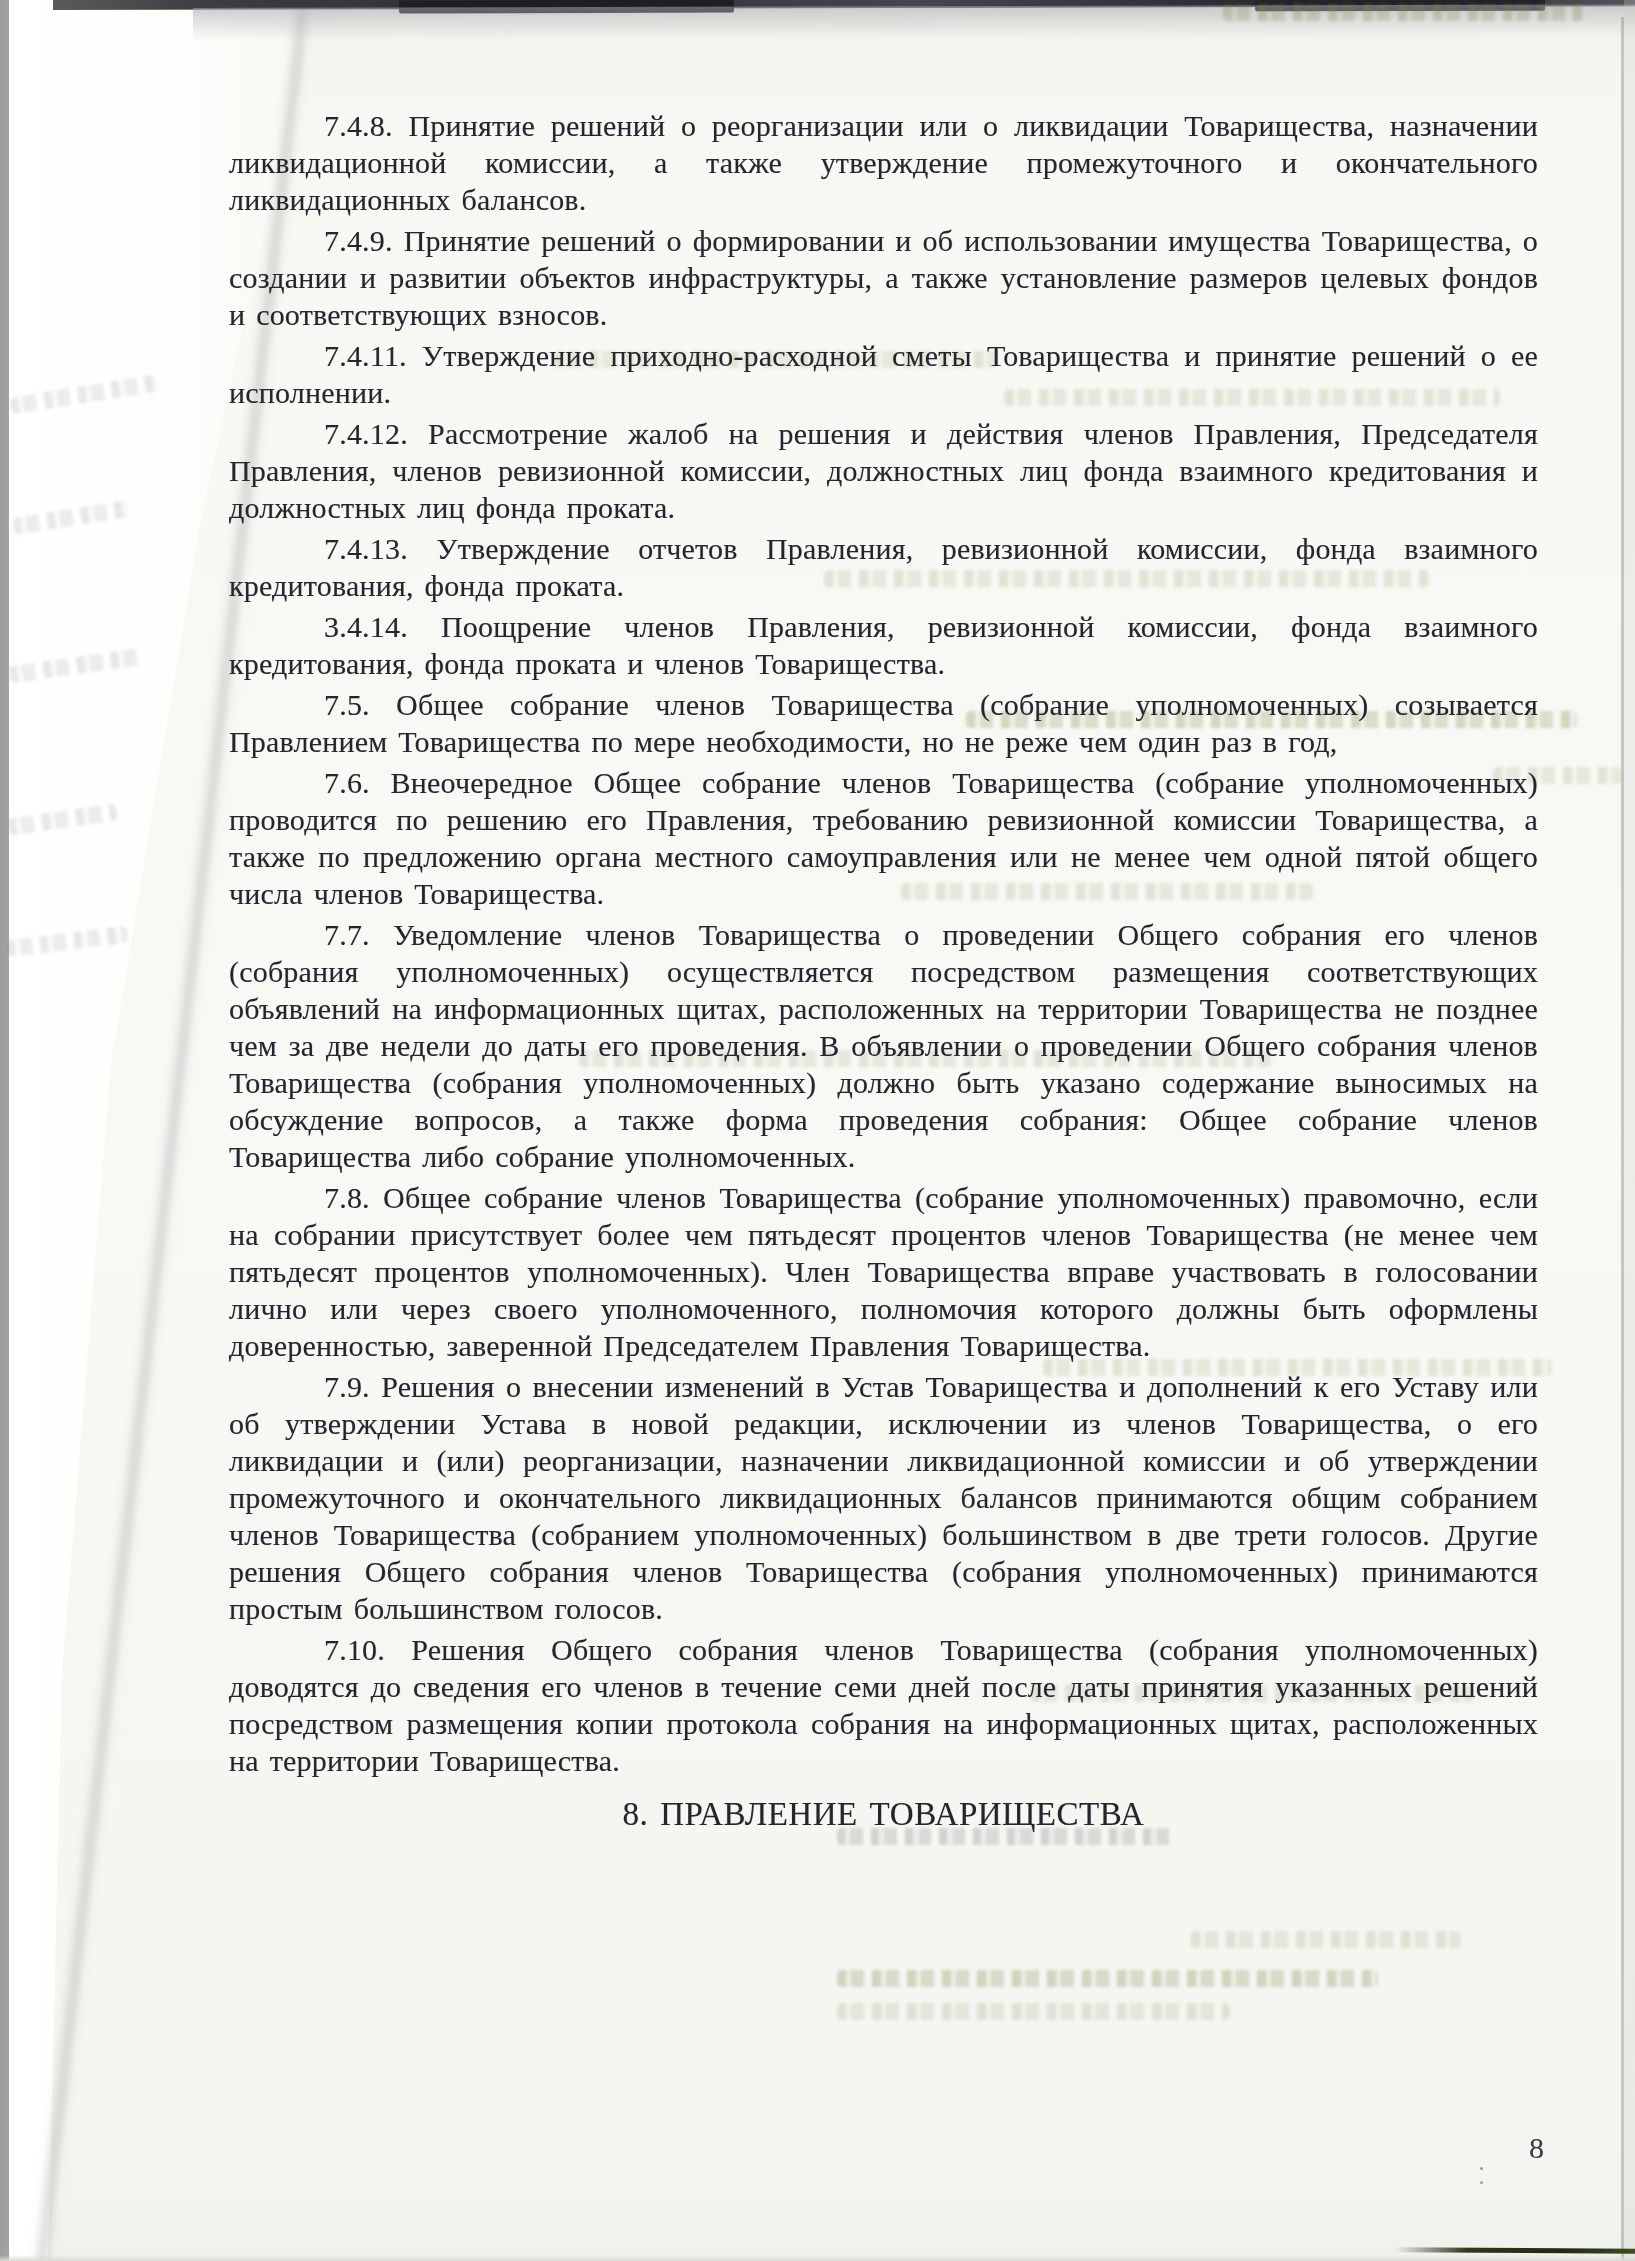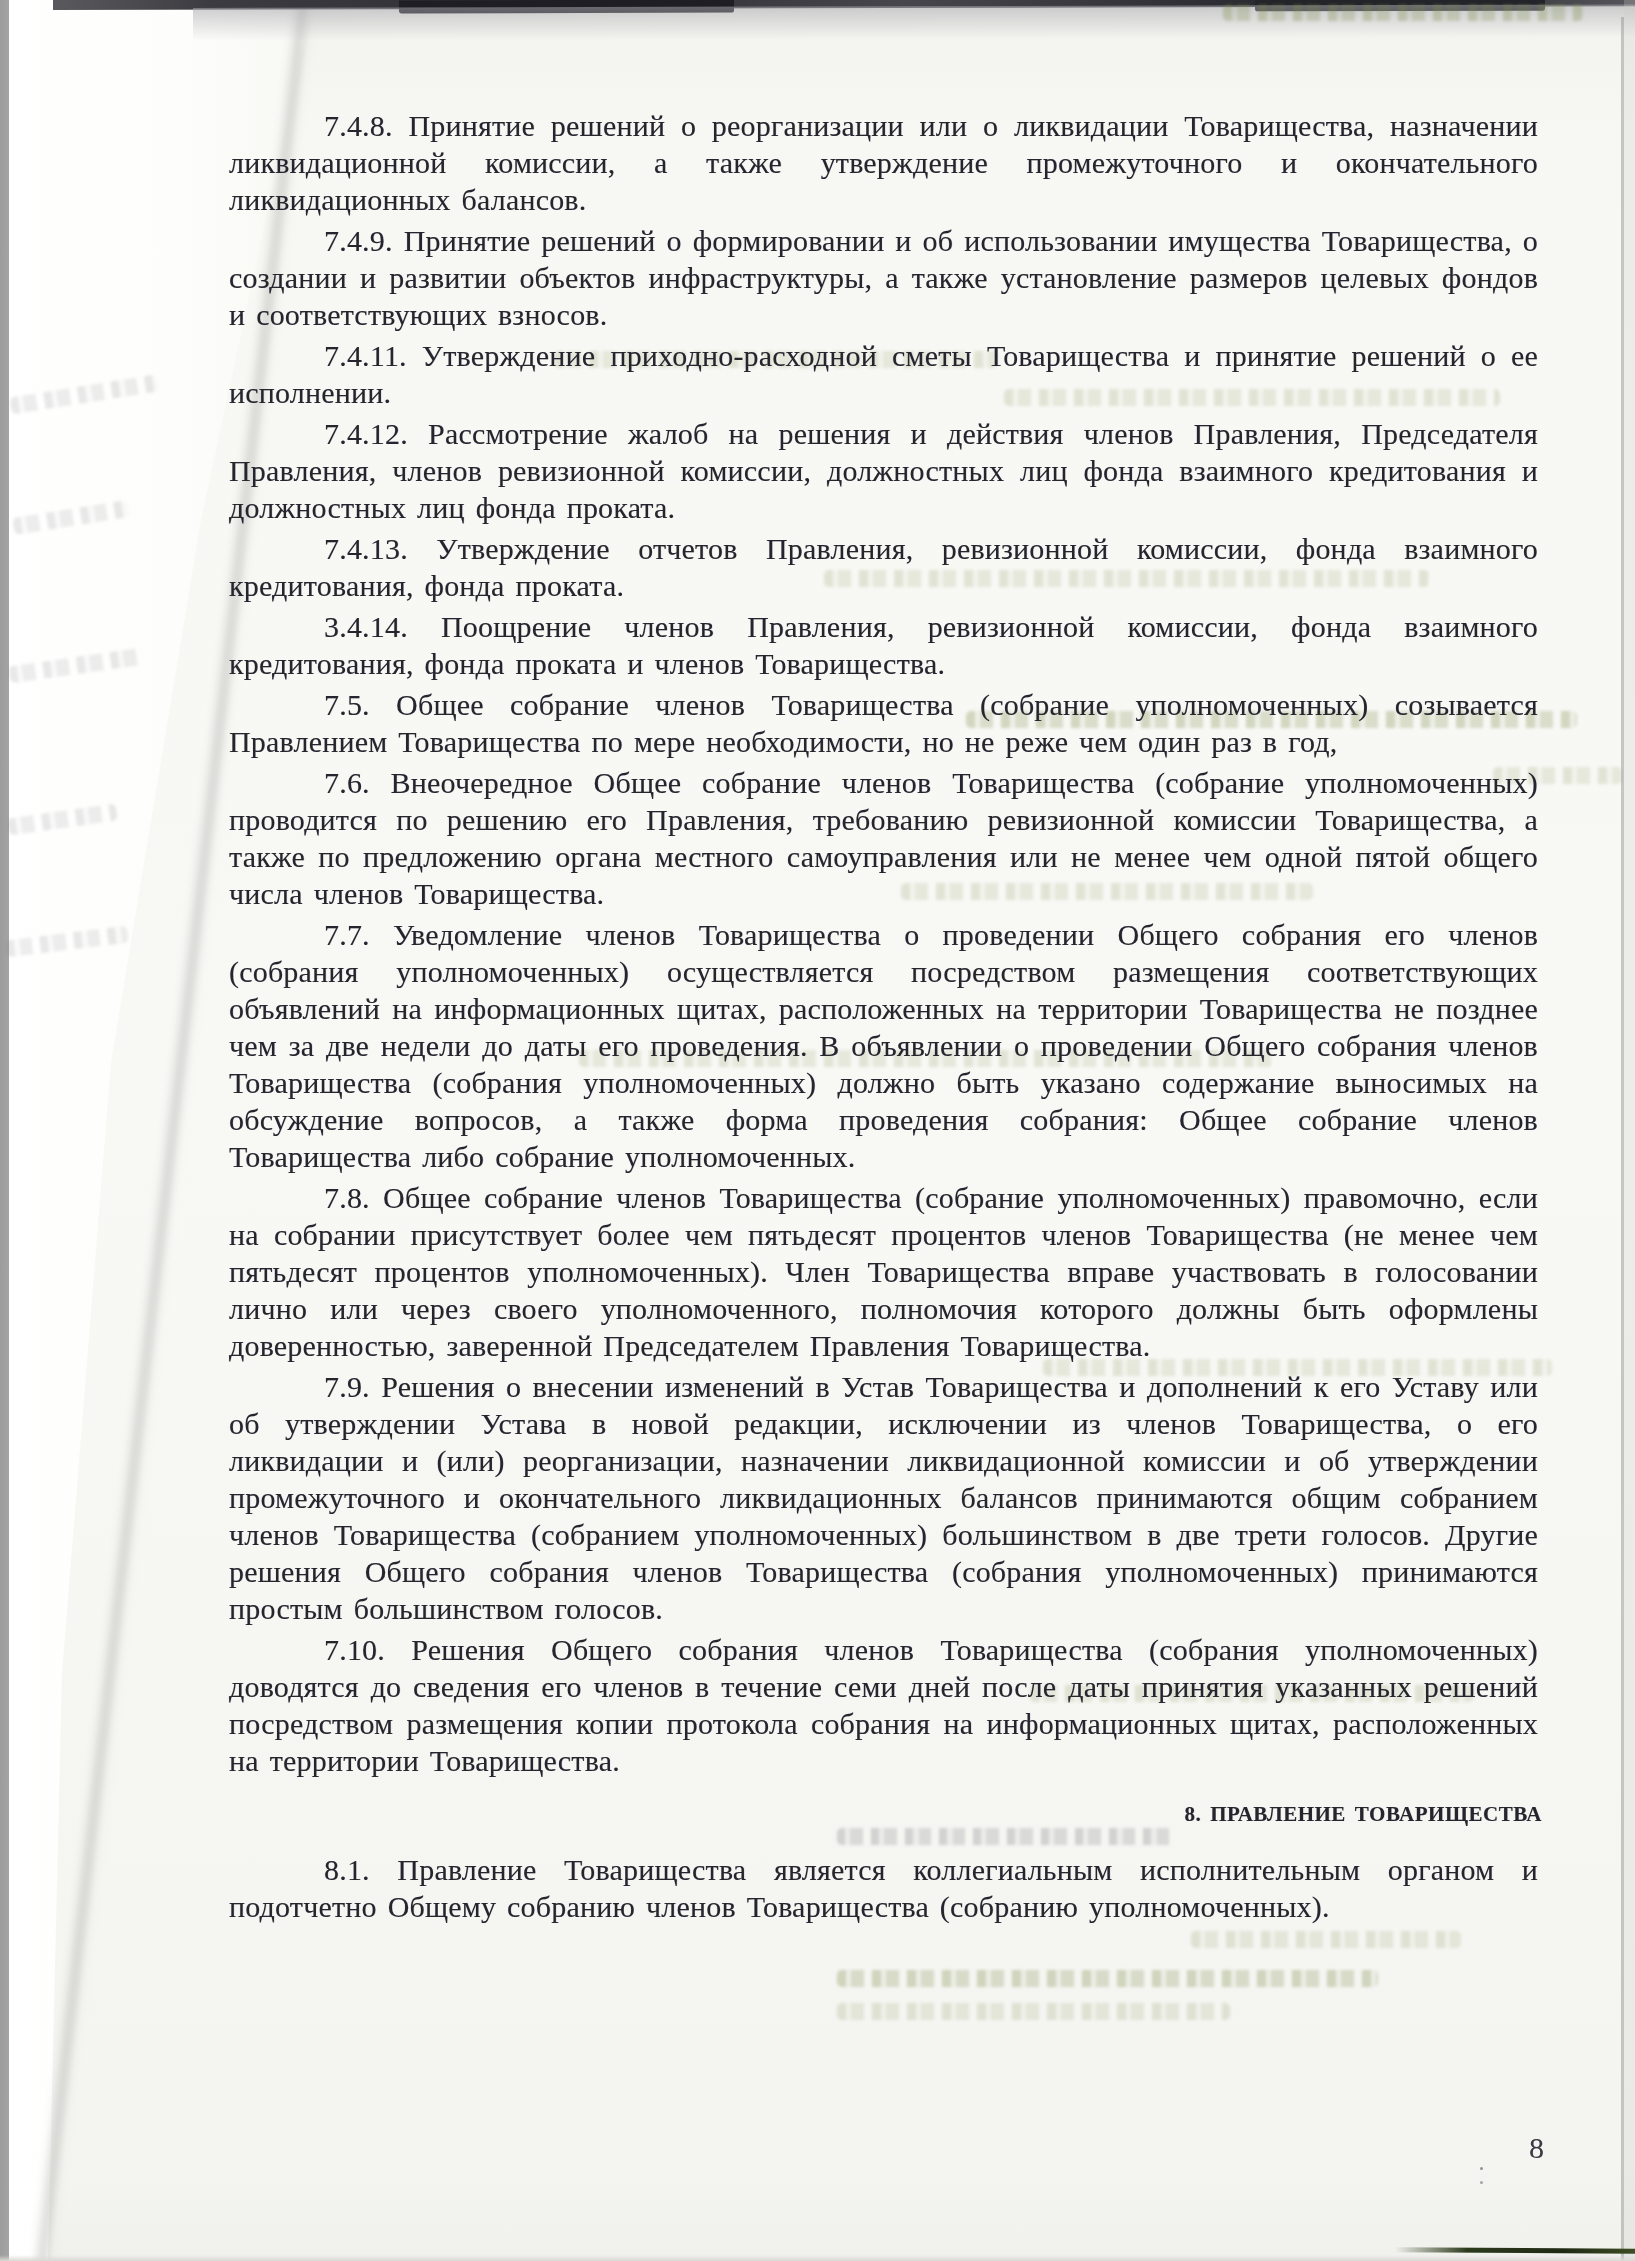--- a/index.html
+++ b/index.html
@@ -57,22 +57,22 @@
   }
   
   .textblock{
     position:absolute;left:225px;top:103px;width:1317px;
     color:#25252d;font-size:30px;line-height:37px;text-align:justify;
     letter-spacing:0.2px;word-spacing:3.2px;
     text-shadow:0.4px 0 0.4px rgba(50,50,110,.22), -0.4px 0 0.4px rgba(110,50,50,.12);
   }
   .textblock p{margin:4px;text-indent:95px;}
   .section-heading{
-    margin:16.7px 0 18px;text-indent:0;text-align:right;
-    font-weight:bold;font-size:21px;letter-spacing:0.5px;
+    margin:16.7px 0 18px;text-indent:0;text-align:center;
+    font-weight:normal;font-size:33px;letter-spacing:0.5px;
   }
   .page-number{
     position:absolute;left:1517px;top:2132px;width:39px;
     color:#3a3a44;font-size:30px;line-height:32px;text-align:center;
     text-shadow:0.3px 0 0.3px rgba(50,50,110,.2);
   }
   
   .smudge{
     position:absolute;height:17.4px;border-radius:5.1px;filter:blur(1.7px);
     background:repeating-linear-gradient(90deg,
@@ -136,19 +136,18 @@
     <p>7.4.12. Рассмотрение жалоб на решения и действия членов Правления, Председателя Правления, членов ревизионной комиссии, должностных лиц фонда взаимного кредитования и должностных лиц фонда проката.</p>
     <p>7.4.13. Утверждение отчетов Правления, ревизионной комиссии, фонда взаимного кредитования, фонда проката.</p>
     <p>3.4.14. Поощрение членов Правления, ревизионной комиссии, фонда взаимного кредитования, фонда проката и членов Товарищества.</p>
     <p>7.5. Общее собрание членов Товарищества (собрание уполномоченных) созывается Правлением Товарищества по мере необходимости, но не реже чем один раз в год,</p>
     <p>7.6. Внеочередное Общее собрание членов Товарищества (собрание уполномоченных) проводится по решению его Правления, требованию ревизионной комиссии Товарищества, а также по предложению органа местного самоуправления или не менее чем одной пятой общего числа членов Товарищества.</p>
     <p>7.7. Уведомление членов Товарищества о проведении Общего собрания его членов (собрания уполномоченных) осуществляется посредством размещения соответствующих объявлений на информационных щитах, расположенных на территории Товарищества не позднее чем за две недели до даты его проведения. В объявлении о проведении Общего собрания членов Товарищества (собрания уполномоченных) должно быть указано содержание выносимых на обсуждение вопросов, а также форма проведения собрания: Общее собрание членов Товарищества либо собрание уполномоченных.</p>
     <p>7.8. Общее собрание членов Товарищества (собрание уполномоченных) правомочно, если на собрании присутствует более чем пятьдесят процентов членов Товарищества (не менее чем пятьдесят процентов уполномоченных). Член Товарищества вправе участвовать в голосовании лично или через своего уполномоченного, полномочия которого должны быть оформлены доверенностью, заверенной Председателем Правления Товарищества.</p>
     <p>7.9. Решения о внесении изменений в Устав Товарищества и дополнений к его Уставу или об утверждении Устава в новой редакции, исключении из членов Товарищества, о его ликвидации и (или) реорганизации, назначении ликвидационной комиссии и об утверждении промежуточного и окончательного ликвидационных балансов принимаются общим собранием членов Товарищества (собранием уполномоченных) большинством в две трети голосов. Другие решения Общего собрания членов Товарищества (собрания уполномоченных) принимаются простым большинством голосов.</p>
     <p>7.10. Решения Общего собрания членов Товарищества (собрания уполномоченных) доводятся до сведения его членов в течение семи дней после даты принятия указанных решений посредством размещения копии протокола собрания на информационных щитах, расположенных на территории Товарищества.</p>
     <h2 class="section-heading">8. ПРАВЛЕНИЕ ТОВАРИЩЕСТВА</h2>
-    <p>8.1. Правление Товарищества является коллегиальным исполнительным органом и подотчетно Общему собранию членов Товарищества (собранию уполномоченных).</p>
   </main>
 
   <div class="page-number">8</div>
   <div class="stray-mark"></div>
 </div>
 
 
 </body></html>

